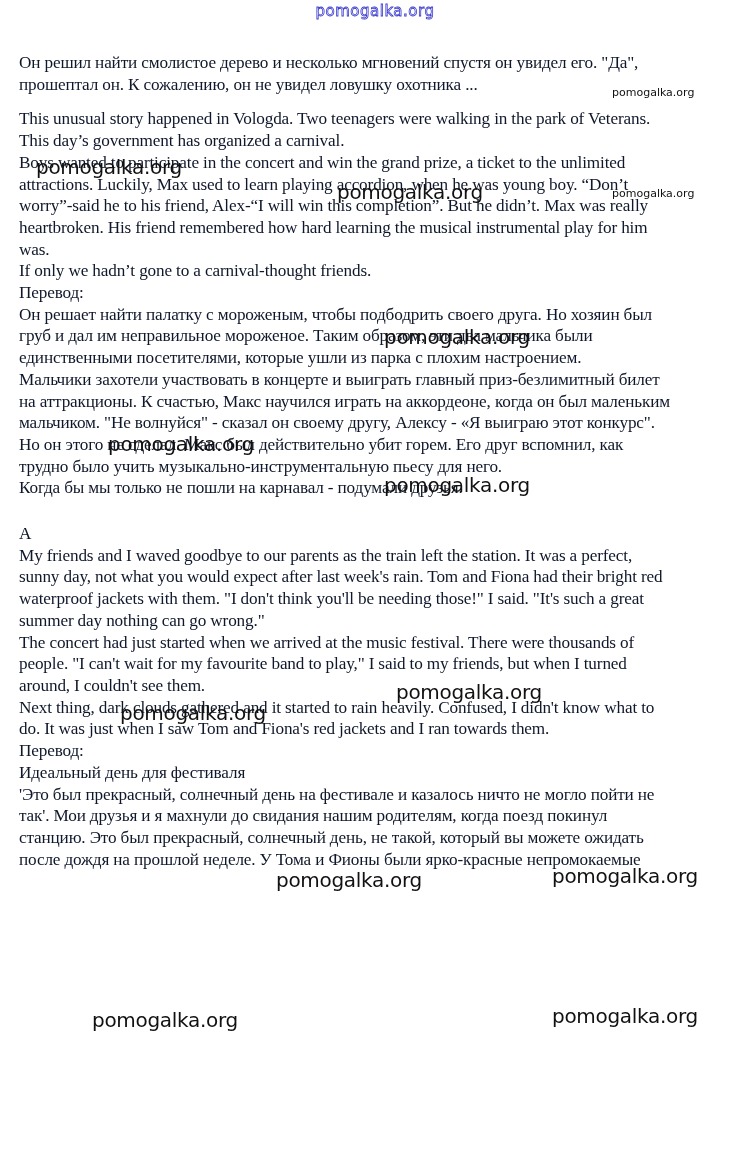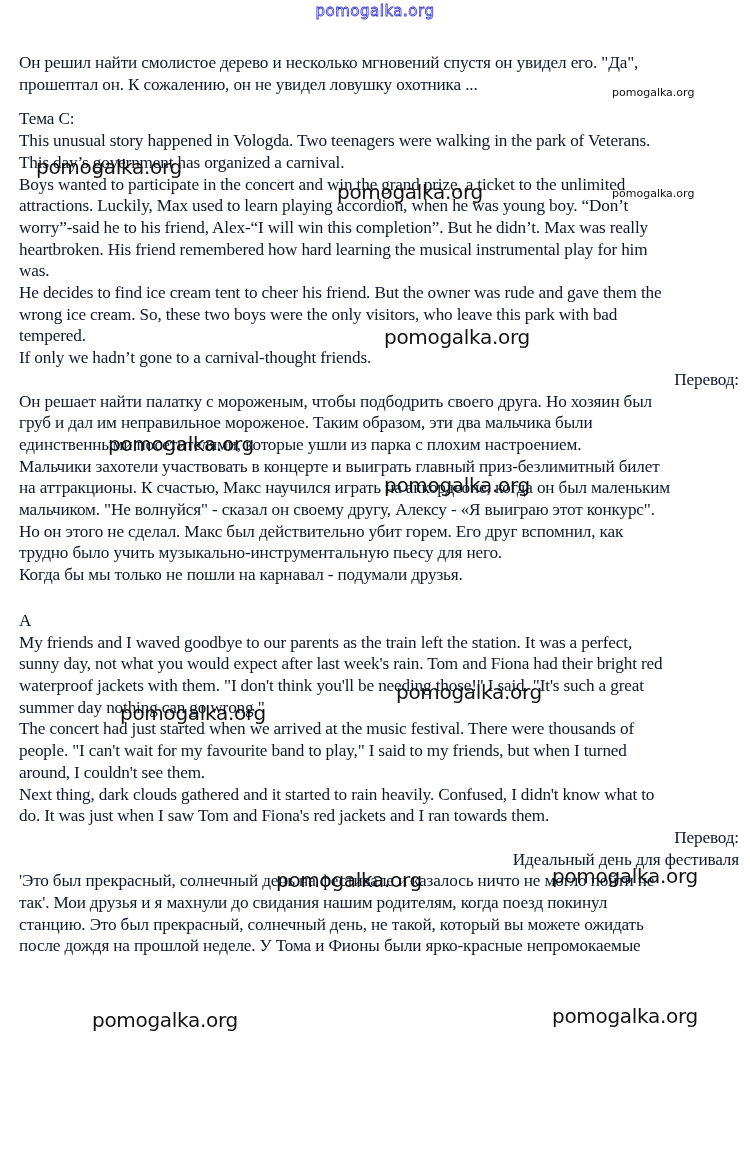--- a/index.html
+++ b/index.html
@@ -8,50 +8,46 @@
     position:absolute; left:0; width:750px; top:2px; text-align:center;
     font-family:"DejaVu Sans", sans-serif; font-size:15px; color:#ffffff;
     -webkit-text-stroke:0.8px #3a3ad0; letter-spacing:0.5px;
   }
   .doc {
     position:absolute; left:19px; top:52px; width:720px;
     font-family:Liberation Serif, serif; font-size:17.2px; line-height:21.7px;
     color:#0f172a; letter-spacing:-0.15px;
   }
   .doc p { margin:0; white-space:pre-line; }
-  .center { text-align:right; }
+  .center { text-align:left; }
   .wm {
     position:absolute; font-family:"DejaVu Sans", sans-serif;
     font-size:20px; color:#111; letter-spacing:-0.3px;
   }
   .wm-small {
     position:absolute; font-family:"DejaVu Sans", sans-serif;
     font-size:11px; color:#111;
   }
 </style>
 </head>
 <body>
 
 <div class="top-mark">pomogalka.org</div>
 
 <div class="doc">
   <p>Он решил найти смолистое дерево и несколько мгновений спустя он увидел его. "Да",
 прошептал он. К сожалению, он не увидел ловушку охотника ...</p>
   <p style="height:13px"></p>
-  <p>Тема С:</p>
   <p>This unusual story happened in Vologda. Two teenagers were walking in the park of Veterans.
 This day’s government has organized a carnival.</p>
   <p>Boys wanted to participate in the concert and win the grand prize, a ticket to the unlimited
 attractions. Luckily, Max used to learn playing accordion, when he was young boy. “Don’t
 worry”-said he to his friend, Alex-“I will win this completion”. But he didn’t. Max was really
 heartbroken. His friend remembered how hard learning the musical instrumental play for him
 was.</p>
-  <p>He decides to find ice cream tent to cheer his friend. But the owner was rude and gave them the
-wrong ice cream. So, these two boys were the only visitors, who leave this park with bad
-tempered.</p>
   <p>If only we hadn’t gone to a carnival-thought friends.</p>
   <p class="center">Перевод:</p>
   <p>Он решает найти палатку с мороженым, чтобы подбодрить своего друга. Но хозяин был
 груб и дал им неправильное мороженое. Таким образом, эти два мальчика были
 единственными посетителями, которые ушли из парка с плохим настроением.</p>
   <p>Мальчики захотели участвовать в концерте и выиграть главный приз-безлимитный билет
 на аттракционы. К счастью, Макс научился играть на аккордеоне, когда он был маленьким
 мальчиком. "Не волнуйся" - сказал он своему другу, Алексу - «Я выиграю этот конкурс".
 Но он этого не сделал. Макс был действительно убит горем. Его друг вспомнил, как
 трудно было учить музыкально-инструментальную пьесу для него.</p>

